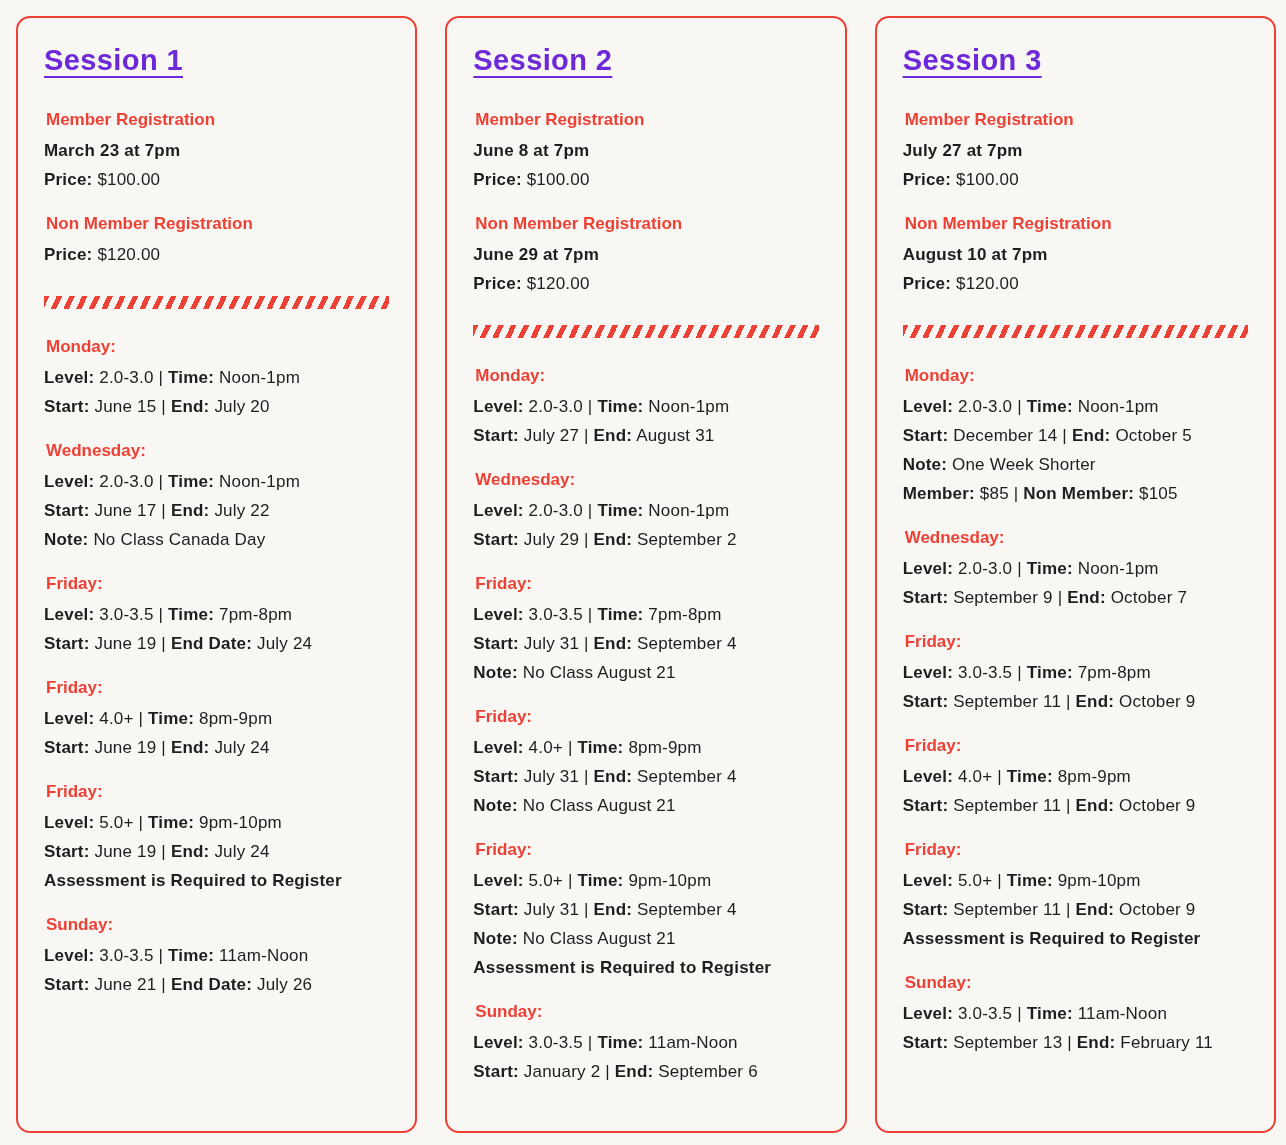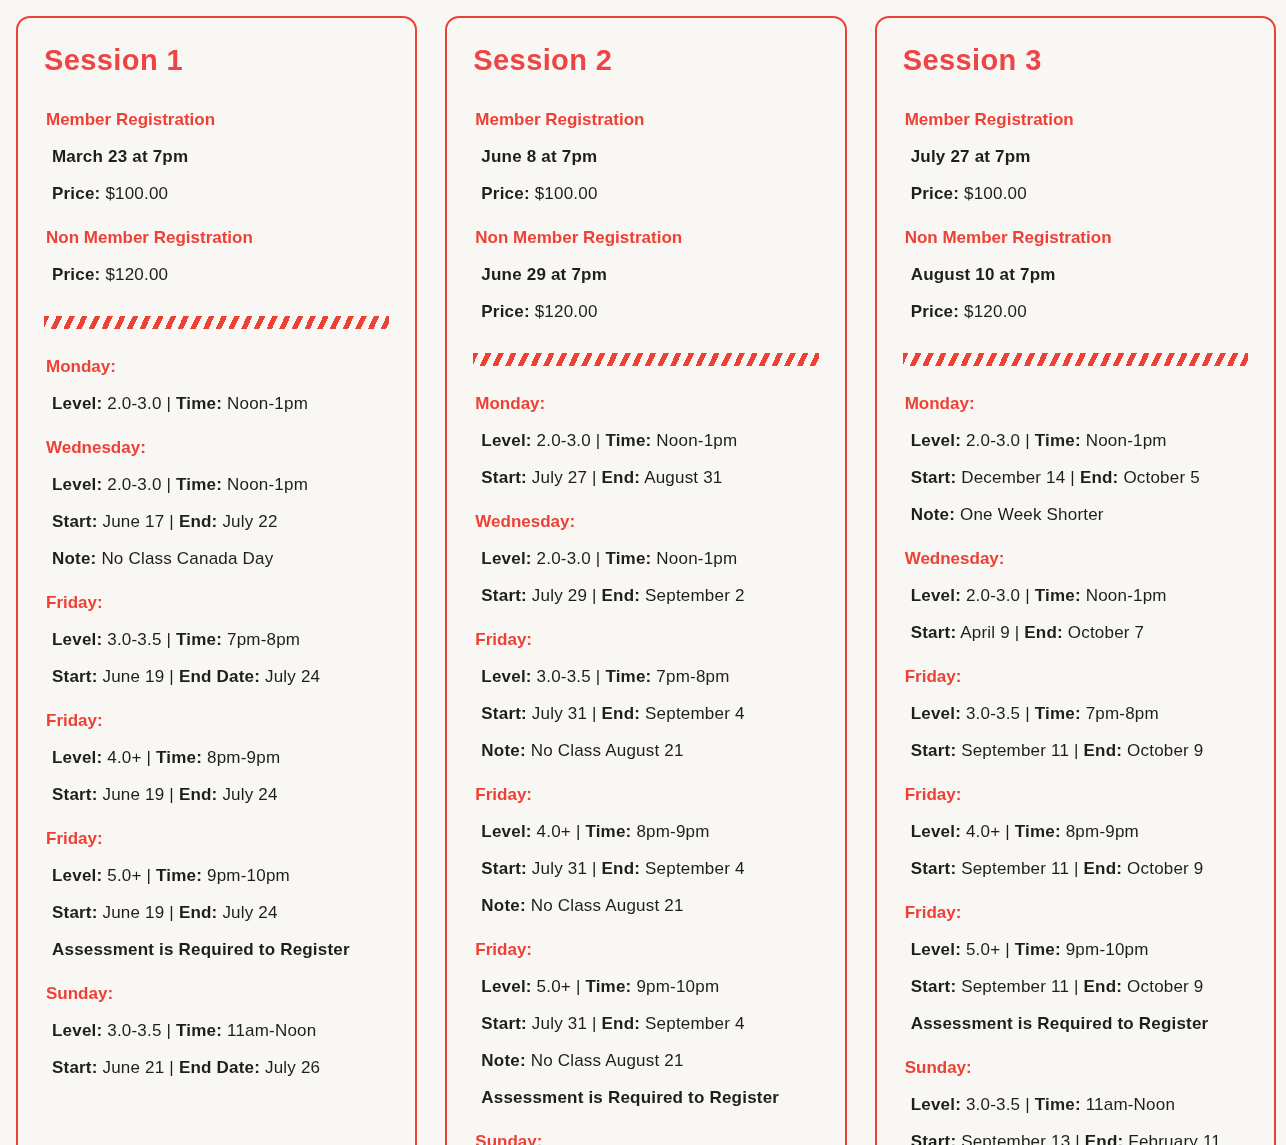--- a/index.html
+++ b/index.html
@@ -19,43 +19,44 @@
   }
   .card {
     flex: 1 1 0;
     border: 2px solid #EE4136;
     border-radius: 14px;
     padding: 24px 26px 30px 26px;
     box-sizing: border-box;
     background: transparent;
   }
   .session-title {
-    color: #ef4444;
+    color: #6d28d9;
     font-size: 29px;
     font-weight: bold;
     letter-spacing: 0.4px;
     margin: 2px 0 26px 0;
     display: inline-block;
+    text-decoration: underline;
     text-decoration-thickness: 2px;
     text-underline-offset: 6px;
     cursor: pointer;
   }
   .title-row { margin: 0 0 0 0; }
   .block { margin: 0 0 15px 0; }
   .red-heading {
     color: #EE4136;
     font-size: 17px;
     font-weight: bold;
     line-height: 29px;
     margin: 2px;
   }
   .line {
     font-size: 17px;
     line-height: 29px;
-    margin: 8px;
+    margin: 0;
     letter-spacing: 0.2px;
   }
   .line b { font-weight: bold; }
   .divider {
     height: 13px;
     margin: 27px 0 23px 0;
     background: repeating-linear-gradient(
       115deg,
       #EE4136 0px, #EE4136 5px,
       transparent 5px, transparent 11.5px
@@ -74,20 +75,21 @@
         <p class="line"><b>Price:</b><span> $100.00</span></p>
       </div>
       <div class="block">
         <h3 class="red-heading">Non Member Registration</h3>
         <p class="line"><b>Price:</b><span> $120.00</span></p>
       </div>
       <div class="divider"></div>
       <div class="block">
         <h3 class="red-heading">Monday:</h3>
         <p class="line"><b>Level:</b><span> 2.0-3.0 | </span><b>Time:</b><span> Noon-1pm</span></p>
+        <p class="line"><b>Start:</b><span> June 15 | </span><b>End:</b><span> July 20</span></p>
       </div>
       <div class="block">
         <h3 class="red-heading">Wednesday:</h3>
         <p class="line"><b>Level:</b><span> 2.0-3.0 | </span><b>Time:</b><span> Noon-1pm</span></p>
         <p class="line"><b>Start:</b><span> June 17 | </span><b>End:</b><span> July 22</span></p>
         <p class="line"><b>Note:</b><span> No Class Canada Day</span></p>
       </div>
       <div class="block">
         <h3 class="red-heading">Friday:</h3>
         <p class="line"><b>Level:</b><span> 3.0-3.5 | </span><b>Time:</b><span> 7pm-8pm</span></p>
@@ -169,25 +171,26 @@
         <h3 class="red-heading">Non Member Registration</h3>
         <p class="line"><b>August 10 at 7pm</b></p>
         <p class="line"><b>Price:</b><span> $120.00</span></p>
       </div>
       <div class="divider"></div>
       <div class="block">
         <h3 class="red-heading">Monday:</h3>
         <p class="line"><b>Level:</b><span> 2.0-3.0 | </span><b>Time:</b><span> Noon-1pm</span></p>
         <p class="line"><b>Start:</b><span> December 14 | </span><b>End:</b><span> October 5</span></p>
         <p class="line"><b>Note:</b><span> One Week Shorter</span></p>
+        <p class="line"><b>Member:</b><span> $85 | </span><b>Non Member:</b><span> $105</span></p>
       </div>
       <div class="block">
         <h3 class="red-heading">Wednesday:</h3>
         <p class="line"><b>Level:</b><span> 2.0-3.0 | </span><b>Time:</b><span> Noon-1pm</span></p>
-        <p class="line"><b>Start:</b><span> April 9 | </span><b>End:</b><span> October 7</span></p>
+        <p class="line"><b>Start:</b><span> September 9 | </span><b>End:</b><span> October 7</span></p>
       </div>
       <div class="block">
         <h3 class="red-heading">Friday:</h3>
         <p class="line"><b>Level:</b><span> 3.0-3.5 | </span><b>Time:</b><span> 7pm-8pm</span></p>
         <p class="line"><b>Start:</b><span> September 11 | </span><b>End:</b><span> October 9</span></p>
       </div>
       <div class="block">
         <h3 class="red-heading">Friday:</h3>
         <p class="line"><b>Level:</b><span> 4.0+ | </span><b>Time:</b><span> 8pm-9pm</span></p>
         <p class="line"><b>Start:</b><span> September 11 | </span><b>End:</b><span> October 9</span></p>

